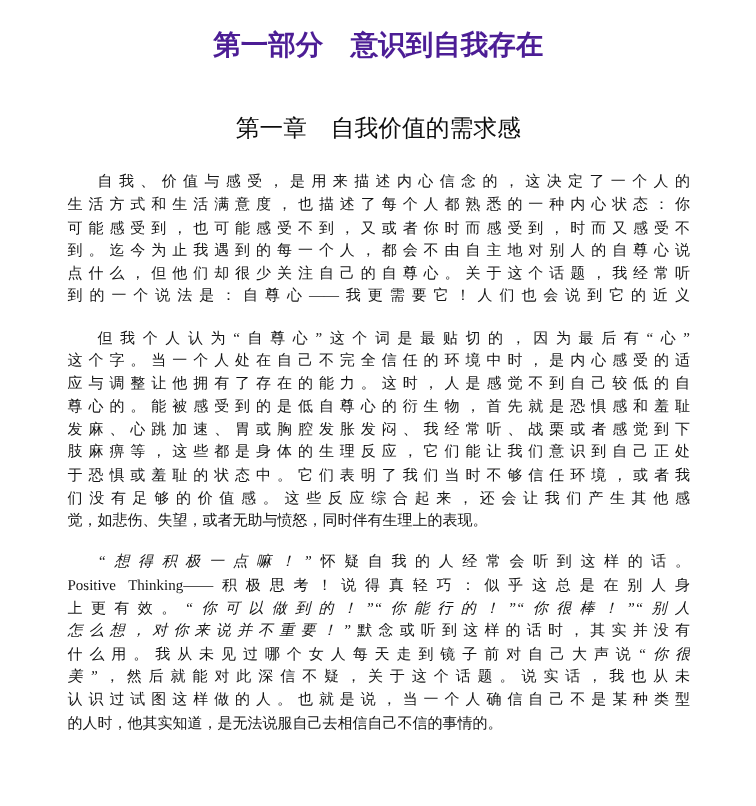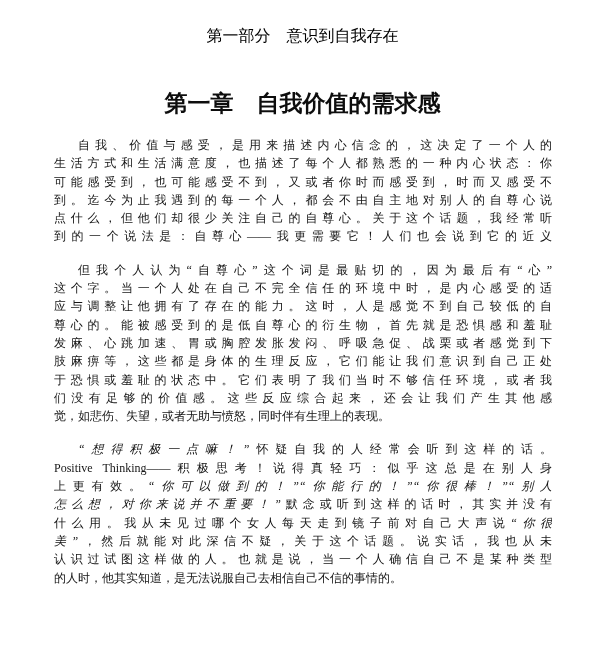--- a/index.html
+++ b/index.html
@@ -11,31 +11,31 @@
     overflow: hidden;
     font-family: "Liberation Serif", "DejaVu Serif", serif;
     color: #151515;
   }
   .part-title {
     margin: 0;
     padding-top: 25px;
     height: 22px;
     line-height: 22px;
     text-align: center;
-    font-size: 16px;
-    font-weight: 400;
-    color: #000000;
+    font-size: 22px;
+    font-weight: 700;
+    color: #4c1d95;
   }
   .chapter-title {
     margin: 46px 0 0 0;
     height: 22px;
     line-height: 22px;
     text-align: center;
-    font-size: 23px;
-    font-weight: 700;
+    font-size: 19px;
+    font-weight: 400;
     color: #0d0d0d;
   }
   .doc-body {
     margin: 21px 53px 0 54px; 
   }
   .para { margin: 0 0 15px 0; }
   .para:last-child { margin-bottom: 12px; }
   .line {
     font-size: 12px;
     line-height: 18.3px;
@@ -61,21 +61,21 @@
         <div class="line">可能感受到，也可能感受不到，又或者你时而感受到，时而又感受不</div>
         <div class="line">到。迄今为止我遇到的每一个人，都会不由自主地对别人的自尊心说</div>
         <div class="line">点什么，但他们却很少关注自己的自尊心。关于这个话题，我经常听</div>
         <div class="line">到的一个说法是：自尊心——我更需要它！人们也会说到它的近义</div>
       </div>
       <div class="para">
         <div class="line first">但我个人认为“自尊心”这个词是最贴切的，因为最后有“心”</div>
         <div class="line">这个字。当一个人处在自己不完全信任的环境中时，是内心感受的适</div>
         <div class="line">应与调整让他拥有了存在的能力。这时，人是感觉不到自己较低的自</div>
         <div class="line">尊心的。能被感受到的是低自尊心的衍生物，首先就是恐惧感和羞耻</div>
-        <div class="line">发麻、心跳加速、胃或胸腔发胀发闷、呼吸急促、战栗或者感觉到下</div>
+        <div class="line">发麻、心跳加速、胃或胸腔发胀发闷、我经常听、战栗或者感觉到下</div>
         <div class="line">肢麻痹等，这些都是身体的生理反应，它们能让我们意识到自己正处</div>
         <div class="line">于恐惧或羞耻的状态中。它们表明了我们当时不够信任环境，或者我</div>
         <div class="line">们没有足够的价值感。这些反应综合起来，还会让我们产生其他感</div>
         <div class="line plast">觉，如悲伤、失望，或者无助与愤怒，同时伴有生理上的表现。</div>
       </div>
       <div class="para">
         <div class="line first"><span class="it">“想得积极一点嘛！”</span><span>怀疑自我的人经常会听到这样的话。</span></div>
         <div class="line">Positive Thinking——积极思考！说得真轻巧：似乎这总是在别人身</div>
         <div class="line"><span>上更有效。</span><span class="it">“你可以做到的！”“你能行的！”“你很棒！”“别人</span></div>
         <div class="line"><span class="it">怎么想，对你来说并不重要！”</span><span>默念或听到这样的话时，其实并没有</span></div>

